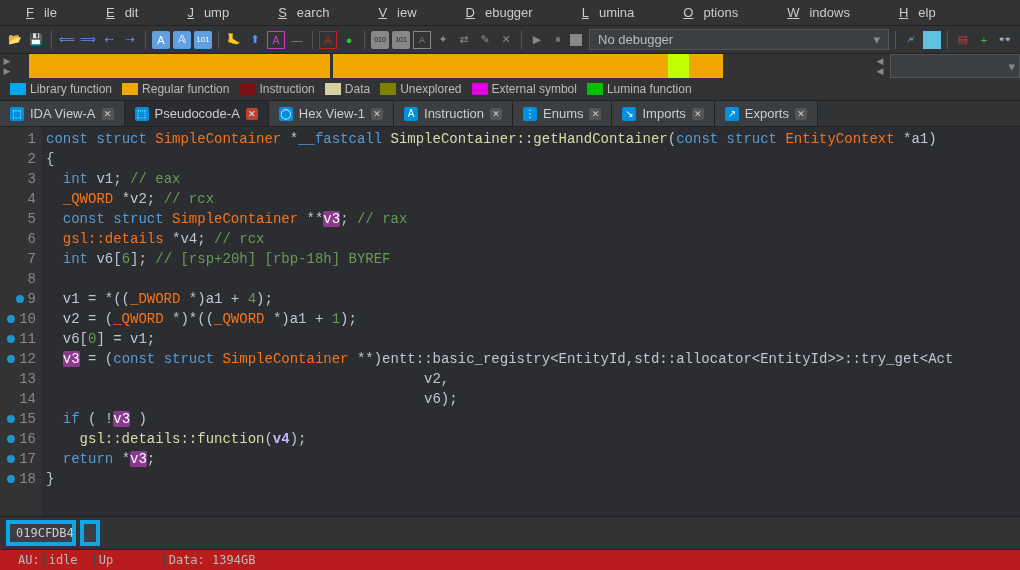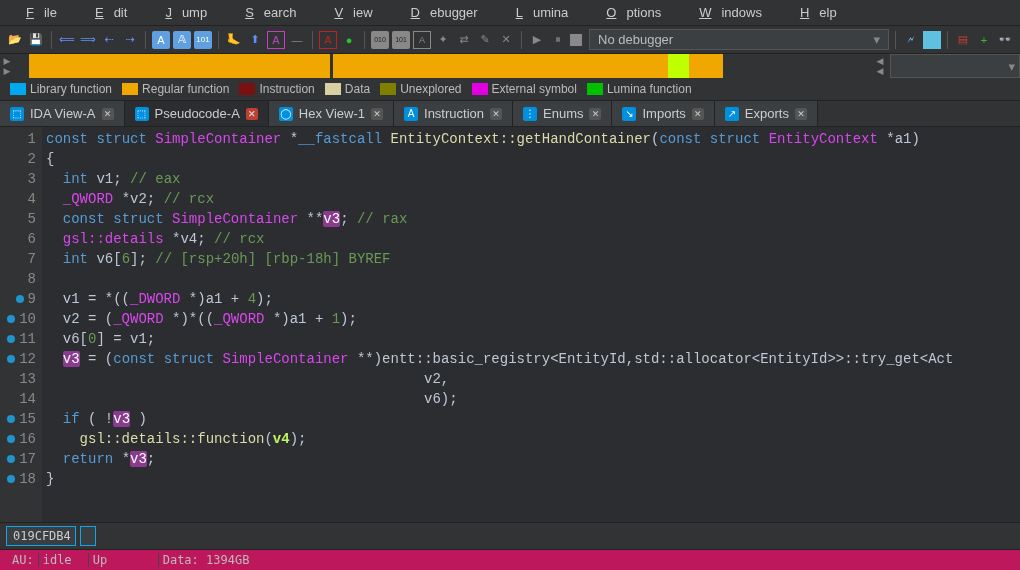--- a/index.html
+++ b/index.html
@@ -10,21 +10,21 @@
   font-size: 13px;
   color: #ccc;
   overflow: hidden;
   display: flex;
   flex-direction: column;
 }
 .menubar {
   display: flex;
   background: #313335;
   padding: 2px 6px;
-  gap: 8px;
+  gap: 19px;
 }
 .menubar span {
   padding: 3px 10px;
   cursor: pointer;
 }
 .menubar span .mn { text-decoration: underline; }
 .toolbar {
   display: flex;
   align-items: center;
   background: #313335;
@@ -114,40 +114,40 @@
   white-space:pre;
   line-height:20px;
   color:#bfc7d5;
   overflow:hidden;
 }
 .kw { color:#569cd6; }
 .fn { color:#dcdcaa; }
 .cm { color:#6a9955; }
 .nm { color:#6a9955; }
 .hl { background:#8a3b8f; color:#fff; border-radius:2px; }
-.red { color:#bef264; font-weight:bold; }
-.ns { color:#d946ef; }
+.red { color:#c4b5fd; font-weight:bold; }
+.ns { color:#f97316; }
 .statusbar1 {
   display:flex; gap:4px;
   background:#313335;
   padding:3px 6px;
   border-top:1px solid #222;
   font-family:'Consolas',monospace;
   font-size:12px;
 }
 .statusbar1 .cell {
-  background:#3c3f41; border:1px solid #0ea5e9; padding:2px 6px;
+  background:#3c3f41; border:4px solid #0ea5e9; padding:2px 6px;
 }
 .statusbar1 .cell.addr { width:70px; }
 .statusbar1 .cell.sym { flex:1; }
 .statusbar1 .cell.sm { width:16px; }
 .statusbar2 {
   display:flex;
-  background:#be185d;
-  padding:3px 8px;
+  background:#b91c1c;
+  padding:3px 14px;
   font-family:'Consolas',monospace;
   font-size:12px;
   color:#bbb;
   border-top:1px solid #222;
 }
 .statusbar2 .c { padding:0 4px; border-right:1px solid #444; min-width:50px; }
 </style>
 </head>
 <body>
 
@@ -285,21 +285,21 @@
     <div class="ln"><span class="bp"></span>10</div>
     <div class="ln"><span class="bp"></span>11</div>
     <div class="ln"><span class="bp"></span>12</div>
     <div class="ln">13</div>
     <div class="ln">14</div>
     <div class="ln"><span class="bp"></span>15</div>
     <div class="ln"><span class="bp"></span>16</div>
     <div class="ln"><span class="bp"></span>17</div>
     <div class="ln"><span class="bp"></span>18</div>
   </div>
-  <div class="code"><span class="kw">const</span> <span class="kw">struct</span> <span class="ns">SimpleContainer</span> *<span class="kw">__fastcall</span> <span class="fn">EntityContext::getHandContainer</span>(<span class="kw">const</span> <span class="kw">struct</span> <span class="ns">EntityContext</span> *a1)
+  <div class="code"><span class="kw">const</span> <span class="kw">struct</span> <span class="ns">SimpleContainer</span> *<span class="kw">__fastcall</span> <span class="fn">SimpleContainer::getHandContainer</span>(<span class="kw">const</span> <span class="kw">struct</span> <span class="ns">EntityContext</span> *a1)
 {
   <span class="kw">int</span> v1; <span class="cm">// eax</span>
   <span class="ns">_QWORD</span> *v2; <span class="cm">// rcx</span>
   <span class="kw">const</span> <span class="kw">struct</span> <span class="ns">SimpleContainer</span> **<span class="hl">v3</span>; <span class="cm">// rax</span>
   <span class="ns">gsl::details</span> *v4; <span class="cm">// rcx</span>
   <span class="kw">int</span> v6[<span class="nm">6</span>]; <span class="cm">// [rsp+20h] [rbp-18h] BYREF</span>
 
   v1 = *((<span class="ns">_DWORD</span> *)a1 + <span class="nm">4</span>);
   v2 = (<span class="ns">_QWORD</span> *)*((<span class="ns">_QWORD</span> *)a1 + <span class="nm">1</span>);
   v6[<span class="nm">0</span>] = v1;

